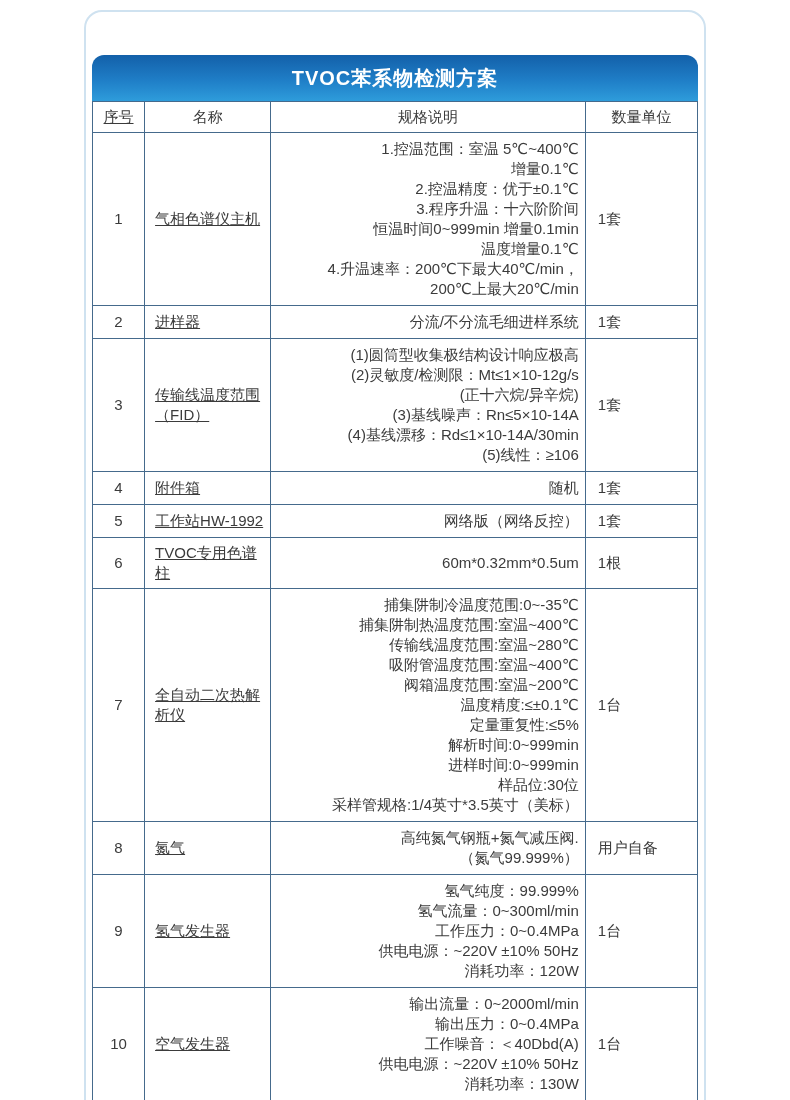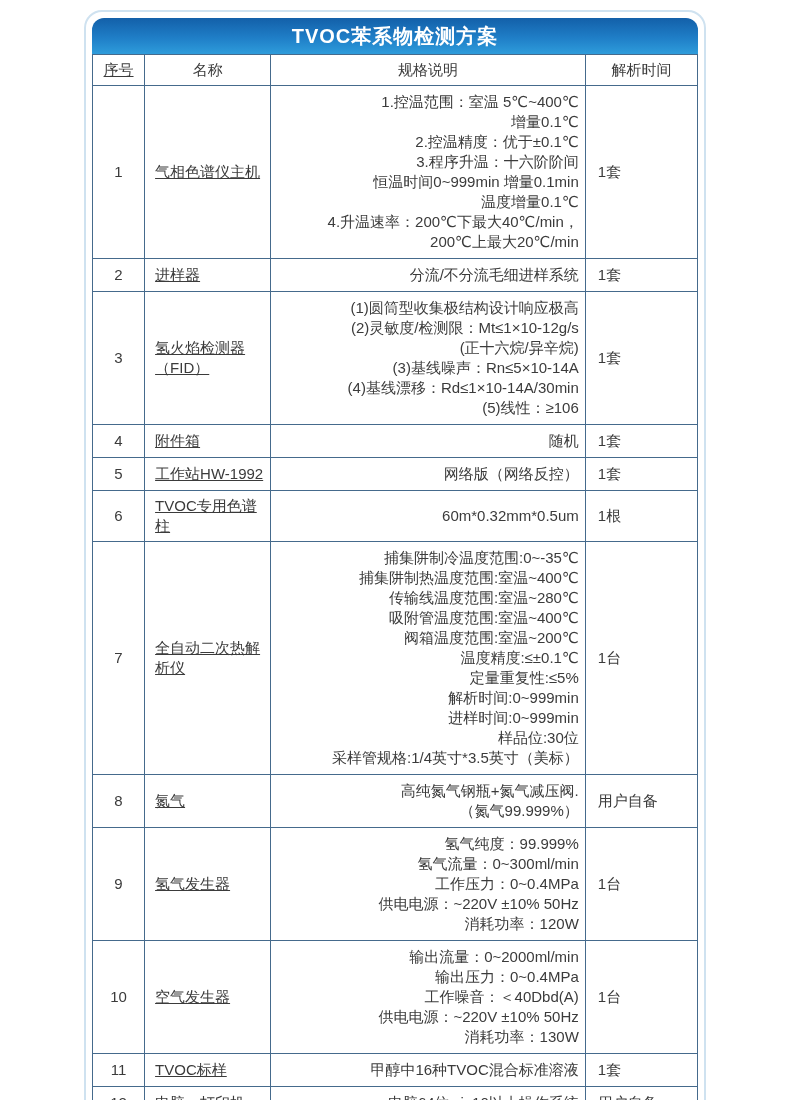--- a/index.html
+++ b/index.html
@@ -12,26 +12,27 @@
   .card {
     width: 622px;
     margin: 10px auto 0 auto;
     border: 2px solid #cfe2f0;
     border-radius: 18px;
     padding: 6px;
     box-sizing: border-box;
     background: #ffffff;
   }
   .banner {
-    height: 36px;
+    height: 46px;
     background: linear-gradient(180deg, #1360a9 0%, #1f7ec7 55%, #2e9cdb 100%);
     border-radius: 12px 12px 0 0;
     display: flex;
     align-items: center;
     justify-content: center;
+    margin-top: 37px;
   }
   .banner .title {
     color: #ffffff;
     font-size: 20px;
     font-weight: bold;
     letter-spacing: 1px;
   }
   table.spec-table {
     width: 100%;
     border-collapse: collapse;
@@ -85,21 +86,21 @@
       <col style="width:52px">
       <col style="width:126px">
       <col style="width:314px">
       <col style="width:112px">
     </colgroup>
     <thead>
       <tr>
         <th class="c-no">序号</th>
         <th>名称</th>
         <th>规格说明</th>
-        <th>解析时间</th>
+        <th>数量单位</th>
       </tr>
     </thead>
     <tbody>
       <tr>
         <td class="c-no">1</td>
         <td class="c-name">气相色谱仪主机</td>
         <td class="c-spec">1.控温范围：室温 5℃~400℃
 增量0.1℃
 2.控温精度：优于±0.1℃
 3.程序升温：十六阶阶间
@@ -110,21 +111,21 @@
         <td class="c-qty">1套</td>
       </tr>
       <tr>
         <td class="c-no">2</td>
         <td class="c-name">进样器</td>
         <td class="c-spec">分流/不分流毛细进样系统</td>
         <td class="c-qty">1套</td>
       </tr>
       <tr>
         <td class="c-no">3</td>
-        <td class="c-name">氢火焰检测器（FID）</td>
+        <td class="c-name">传输线温度范围（FID）</td>
         <td class="c-spec">(1)圆筒型收集极结构设计响应极高
 (2)灵敏度/检测限：Mt≤1×10-12g/s
 (正十六烷/异辛烷)
 (3)基线噪声：Rn≤5×10-14A
 (4)基线漂移：Rd≤1×10-14A/30min
 (5)线性：≥106</td>
         <td class="c-qty">1套</td>
       </tr>
       <tr>
         <td class="c-no">4</td>

